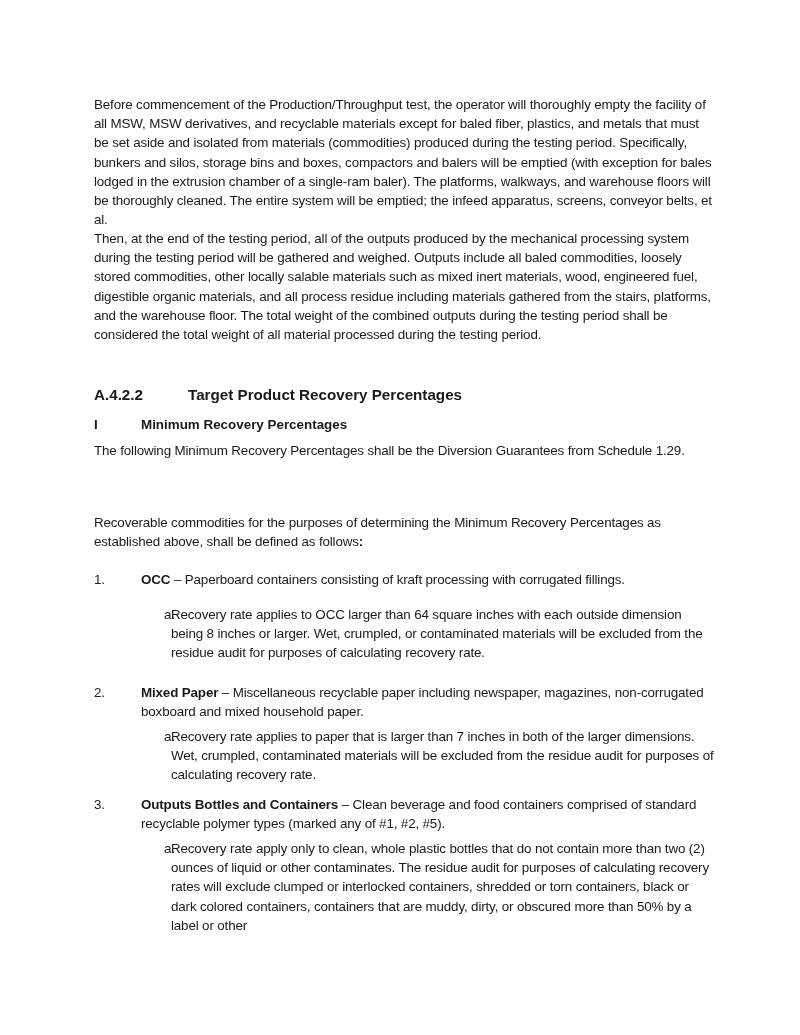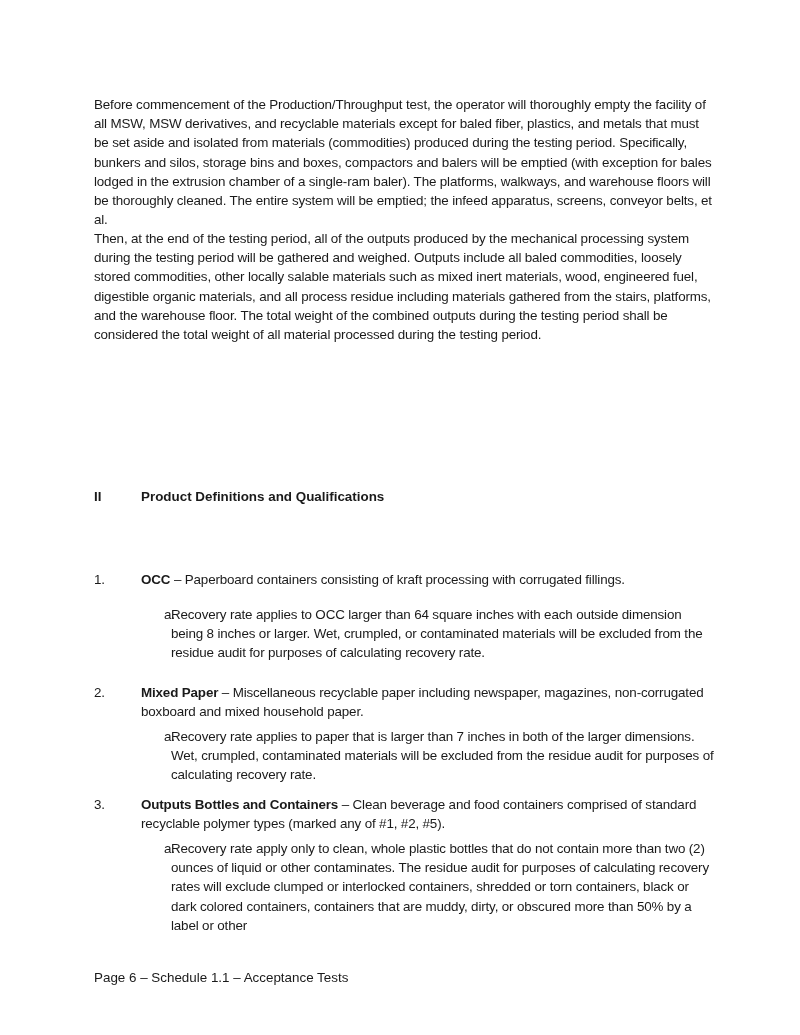--- a/index.html
+++ b/index.html
@@ -90,27 +90,32 @@
   </style>
 </head>
 <body>
 
 <div class="page">
 
   <p class="para" style="top:95px;">Before commencement of the Production/Throughput test, the operator will thoroughly empty the facility of all MSW, MSW derivatives, and recyclable materials except for baled fiber, plastics, and metals that must be set aside and isolated from materials (commodities) produced during the testing period. Specifically, bunkers and silos, storage bins and boxes, compactors and balers will be emptied (with exception for bales lodged in the extrusion chamber of a single-ram baler). The platforms, walkways, and warehouse floors will be thoroughly cleaned. The entire system will be emptied; the infeed apparatus, screens, conveyor belts, et al.</p>
 
   <p class="para" style="top:229px;">Then, at the end of the testing period, all of the outputs produced by the mechanical processing system during the testing period will be gathered and weighed. Outputs include all baled commodities, loosely stored commodities, other locally salable materials such as mixed inert materials, wood, engineered fuel, digestible organic materials, and all process residue including materials gathered from the stairs, platforms, and the warehouse floor. The total weight of the combined outputs during the testing period shall be considered the total weight of all material processed during the testing period.</p>
 
+  <div class="h2">
+    <span class="num">A.4.2.2</span><span>Target Product Recovery Percentages</span>
+  </div>
+
+  <div class="h3" style="top:417px;">
+    <span class="num">I</span><span>Minimum Recovery Percentages</span>
+  </div>
+
+  <p class="para" style="top:441px;">The following Minimum Recovery Percentages shall be the Diversion Guarantees from Schedule 1.29.</p>
 
 
-
-  <div class="h3" style="top:489px;">
-    <span class="num">II</span><span>Product Definitions and Qualifications</span>
-  </div>
-
+  <p class="para" style="top:513px;"><span>Recoverable commodities for the purposes of determining the Minimum Recovery Percentages as established above, shall be defined as follows</span><b>:</b></p>
 
   <div class="list-item" style="top:570px;">
     <span class="marker">1.</span>
     <span class="body"><span class="term">OCC</span><span> – Paperboard containers consisting of kraft processing with corrugated fillings.</span></span>
   </div>
   <div class="sub-item" style="top:605px;">
     <span class="marker">a.</span>
     <span class="body">Recovery rate applies to OCC larger than 64 square inches with each outside dimension being 8 inches or larger. Wet, crumpled, or contaminated materials will be excluded from the residue audit for purposes of calculating recovery rate.</span>
   </div>
 
@@ -125,15 +130,14 @@
 
   <div class="list-item" style="top:795px;">
     <span class="marker">3.</span>
     <span class="body"><span class="term">Outputs Bottles and Containers</span><span> – Clean beverage and food containers comprised of standard recyclable polymer types (marked any of #1, #2, #5).</span></span>
   </div>
   <div class="sub-item" style="top:839px;">
     <span class="marker">a.</span>
     <span class="body">Recovery rate apply only to clean, whole plastic bottles that do not contain more than two (2) ounces of liquid or other contaminates. The residue audit for purposes of calculating recovery rates will exclude clumped or interlocked containers, shredded or torn containers, black or dark colored containers, containers that are muddy, dirty, or obscured more than 50% by a label or other</span>
   </div>
 
-  <p class="footer">Page 6 – Schedule 1.1 – Acceptance Tests</p>
 
 </div>
 
 </body></html>

